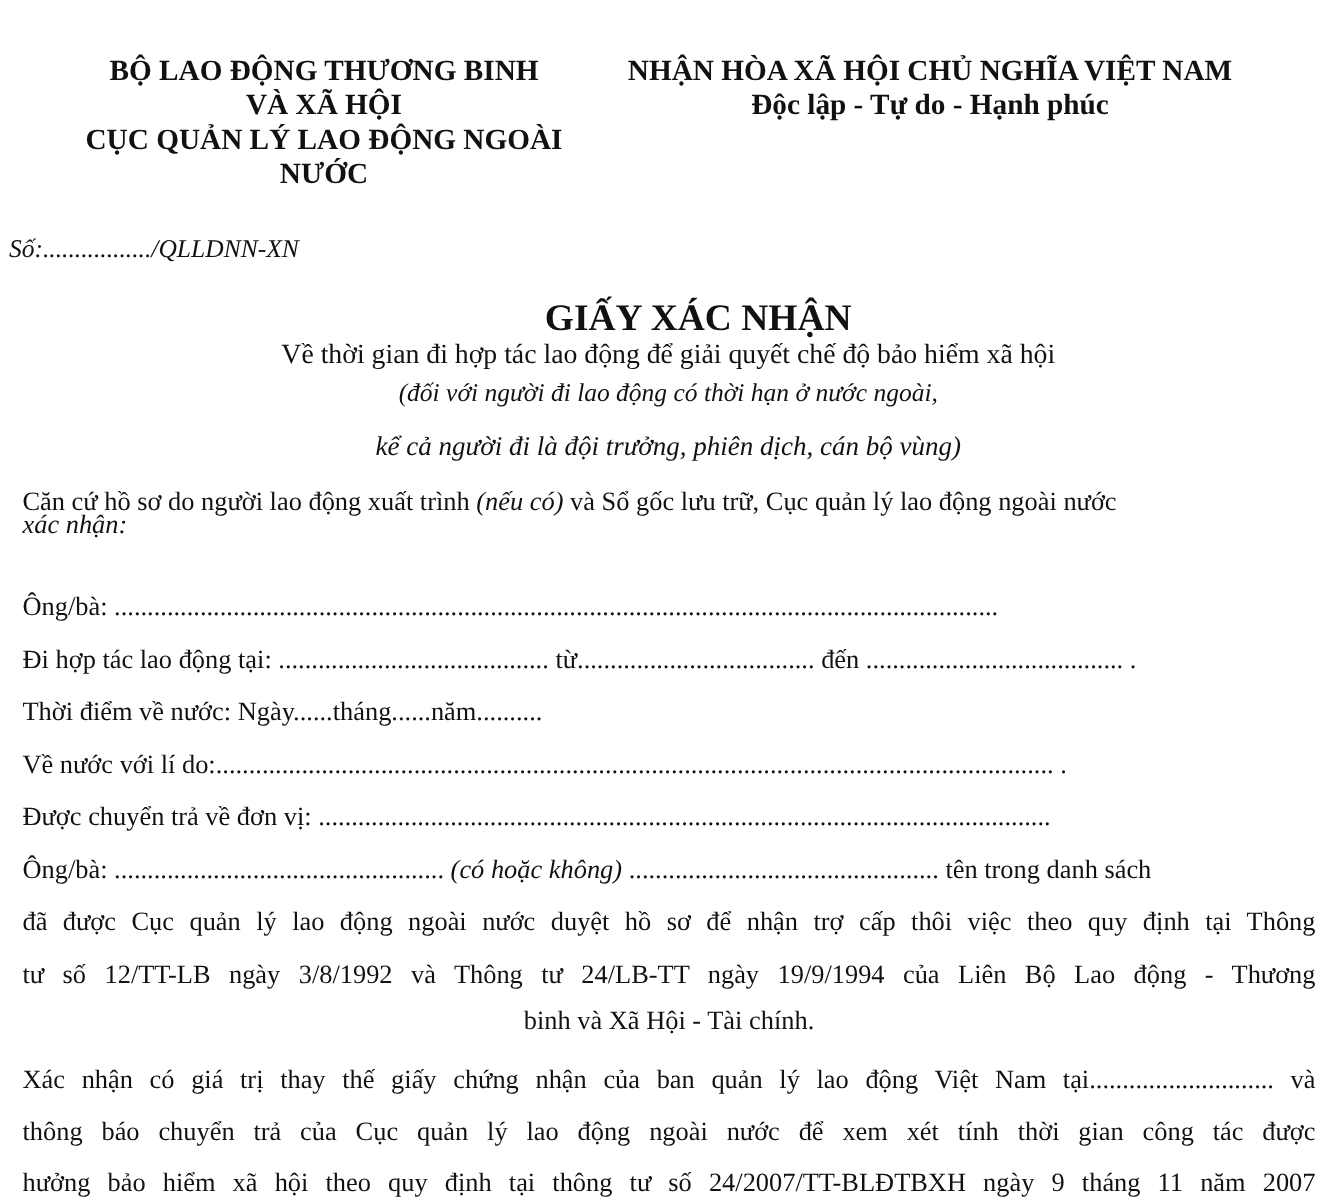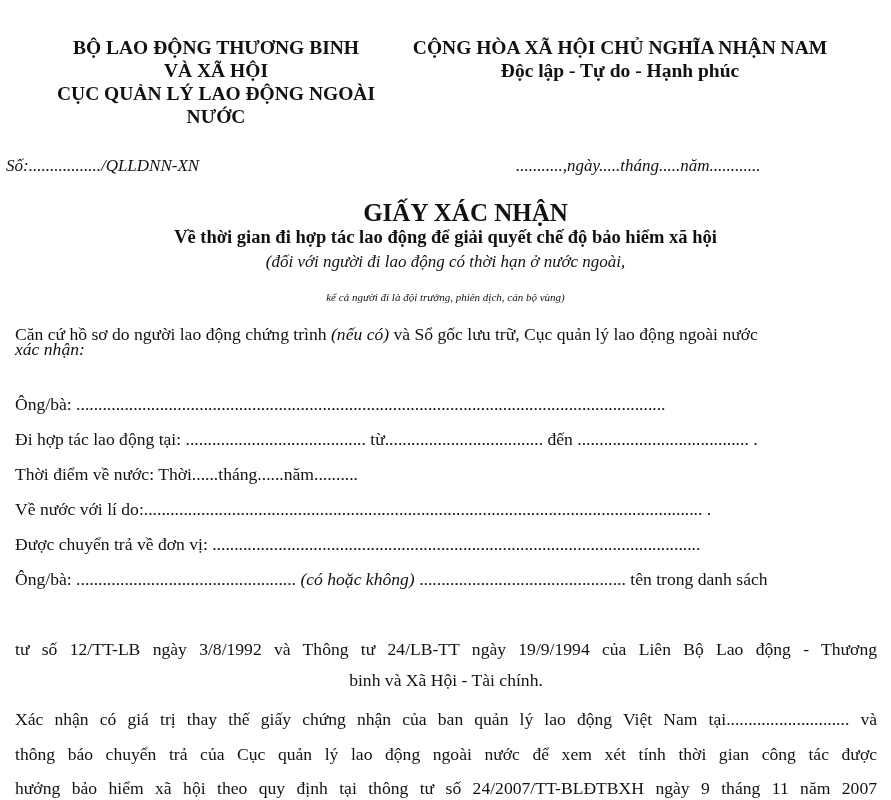--- a/index.html
+++ b/index.html
@@ -65,34 +65,34 @@
     }
     .doc-title {
       top: 200px;
       font-weight: bold;
       font-size: 25px;
       line-height: 26px;
       margin-left: 20px;
     }
     .doc-subtitle {
       top: 225px;
-      font-weight: bold;
+      font-weight: normal;
       font-size: 18.5px;
       line-height: 24px;
     }
     .doc-note1 {
       top: 251px;
       font-style: italic;
       font-size: 17px;
       line-height: 22px;
     }
     .doc-note2 {
       top: 286px;
       font-style: italic;
-      font-size: 11px;
+      font-size: 18px;
       line-height: 22px;
     }
 
     .body-line {
       position: absolute;
       left: 15px;
       width: 862px;
       font-size: 17.6px;
       line-height: 24px;
       white-space: nowrap;
@@ -110,46 +110,46 @@
 <div class="page">
 
   <div class="hdr-left">
     <div>BỘ LAO ĐỘNG THƯƠNG BINH</div>
     <div>VÀ XÃ HỘI</div>
     <div>CỤC QUẢN LÝ LAO ĐỘNG NGOÀI</div>
     <div>NƯỚC</div>
   </div>
 
   <div class="hdr-right">
-    <div>CỘNG HÒA XÃ HỘI CHỦ NGHĨA NHẬN NAM</div>
+    <div>NHẬN HÒA XÃ HỘI CHỦ NGHĨA VIỆT NAM</div>
     <div>Độc lập - Tự do - Hạnh phúc</div>
   </div>
 
   <div class="abs meta so">Số:................./QLLDNN-XN</div>
-  <div class="abs meta date">...........,ngày.....tháng.....năm............</div>
 
   <div class="title-block doc-title">GIẤY XÁC NHẬN</div>
   <div class="title-block doc-subtitle">Về thời gian đi hợp tác lao động để giải quyết chế độ bảo hiểm xã hội</div>
   <div class="title-block doc-note1">(đối với người đi lao động có thời hạn ở nước ngoài,</div>
   <div class="title-block doc-note2">kể cả người đi là đội trưởng, phiên dịch, cán bộ vùng)</div>
 
   <div class="body-line" style="top:322px;">
-    <span>Căn cứ hồ sơ do người lao động chứng trình </span><span class="it">(nếu có)</span><span> và Sổ gốc lưu trữ, Cục quản lý lao động ngoài nước</span>
+    <span>Căn cứ hồ sơ do người lao động xuất trình </span><span class="it">(nếu có)</span><span> và Sổ gốc lưu trữ, Cục quản lý lao động ngoài nước</span>
   </div>
   <div class="body-line" style="top:337px;font-style:italic;">xác nhận:</div>
 
   <div class="body-line" style="top:392px;">Ông/bà: ......................................................................................................................................</div>
   <div class="body-line" style="top:427px;">Đi hợp tác lao động tại: ......................................... từ.................................... đến ....................................... .</div>
-  <div class="body-line" style="top:462px;">Thời điểm về nước: Thời......tháng......năm..........</div>
+  <div class="body-line" style="top:462px;">Thời điểm về nước: Ngày......tháng......năm..........</div>
   <div class="body-line" style="top:497px;">Về nước với lí do:............................................................................................................................... .</div>
   <div class="body-line" style="top:532px;">Được chuyển trả về đơn vị: ...............................................................................................................</div>
 
   <div class="body-line" style="top:567px;">
     <span>Ông/bà: .................................................. </span><span class="it">(có hoặc không)</span><span> ............................................... tên trong danh sách</span>
   </div>
+  <div class="body-line justify" style="top:602px;">đã được Cục quản lý lao động ngoài nước duyệt hồ sơ để nhận trợ cấp thôi việc theo quy định tại Thông</div>
   <div class="body-line justify" style="top:637px;">tư số 12/TT-LB ngày 3/8/1992 và Thông tư 24/LB-TT ngày 19/9/1994 của Liên Bộ Lao động - Thương</div>
   <div class="body-line" style="top:668px;text-align:center;">binh và Xã Hội - Tài chính.</div>
 
   <div class="body-line justify" style="top:707px;">Xác nhận có giá trị thay thế giấy chứng nhận của ban quản lý lao động Việt Nam tại............................ và</div>
   <div class="body-line justify" style="top:742px;">thông báo chuyển trả của Cục quản lý lao động ngoài nước để xem xét tính thời gian công tác được</div>
   <div class="body-line justify" style="top:776px;">hưởng bảo hiểm xã hội theo quy định tại thông tư số 24/2007/TT-BLĐTBXH ngày 9 tháng 11 năm 2007</div>
 
 </div>
 
 </body></html>

